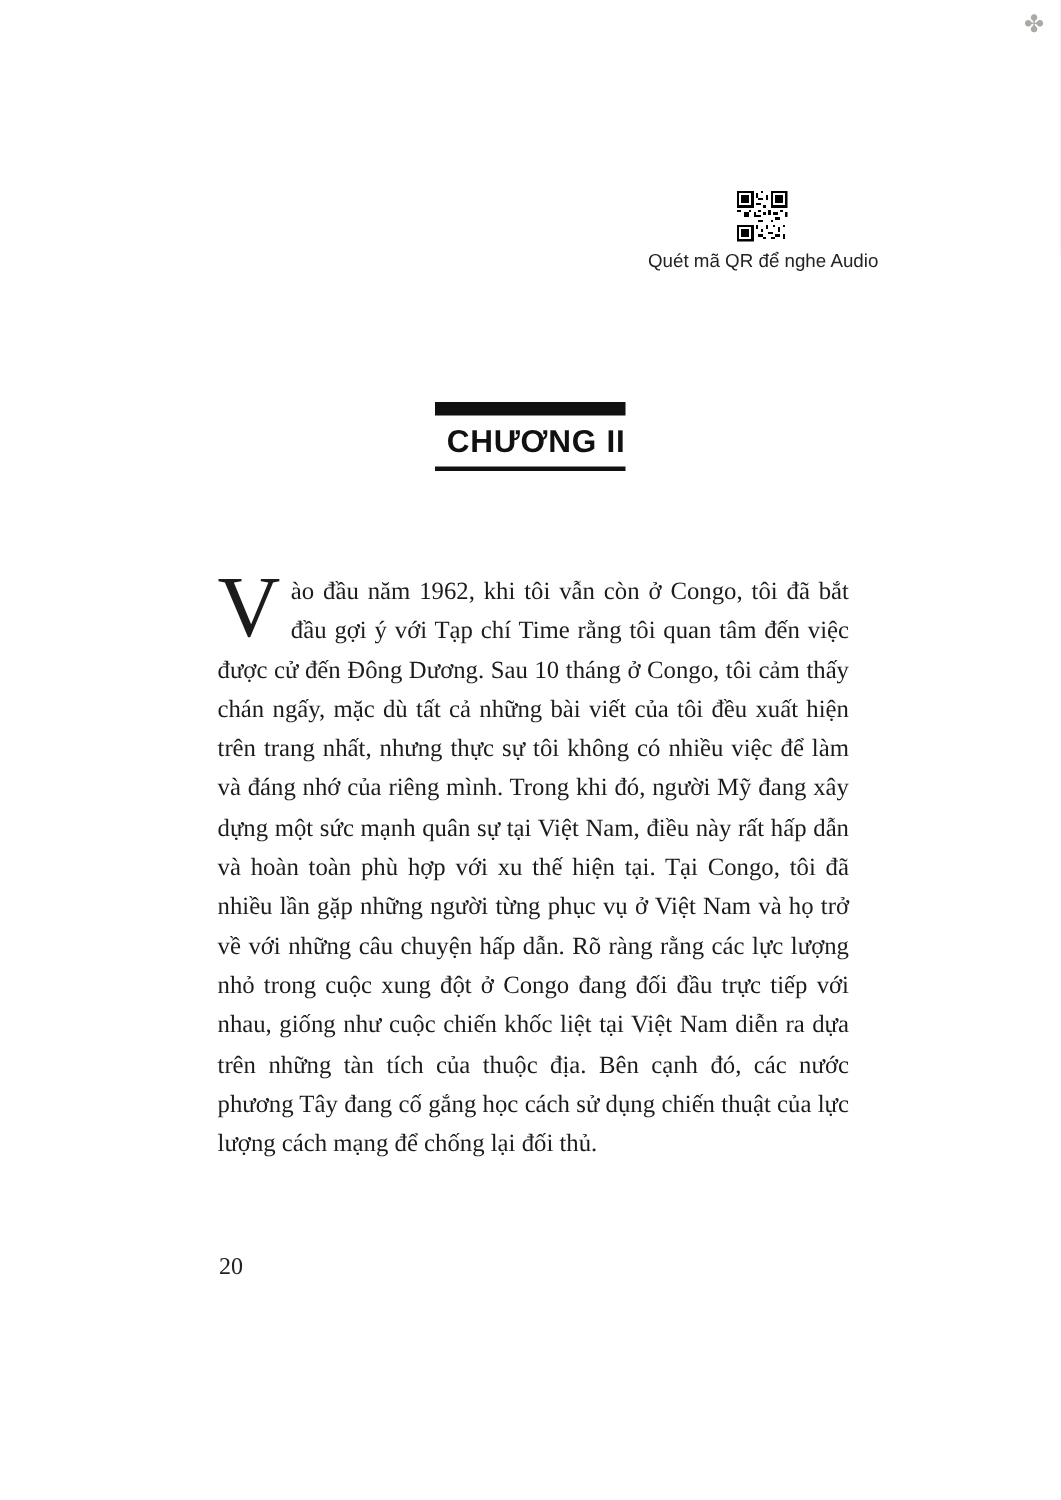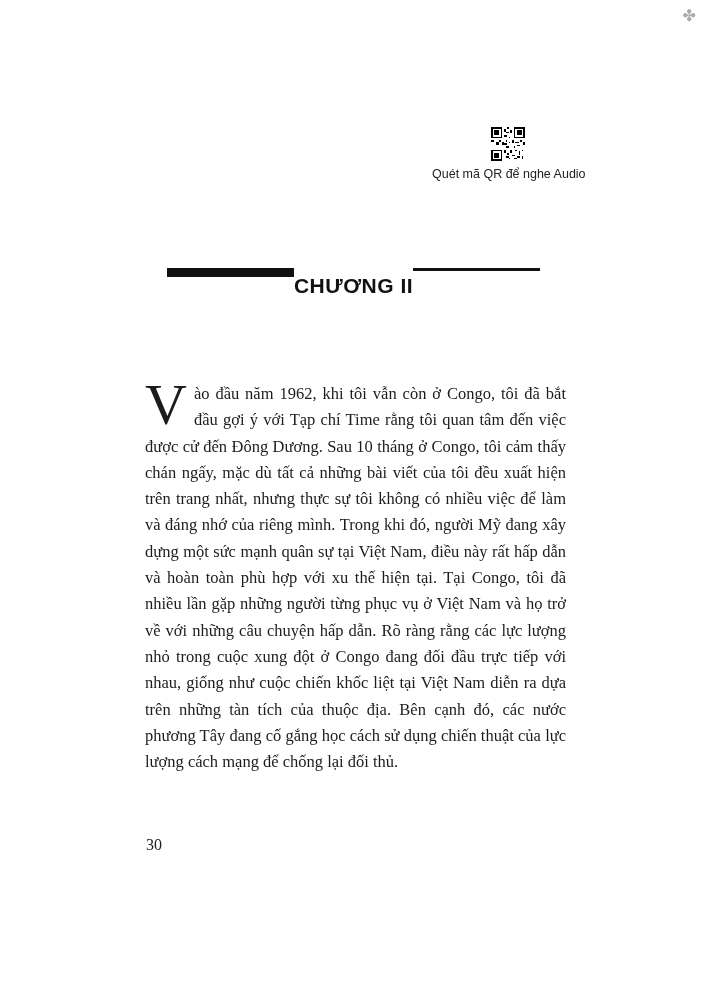--- a/index.html
+++ b/index.html
@@ -24,21 +24,21 @@
   .qr-svg{display:block;margin:0 auto 6px auto;}
   .qr-caption{
     font-family:"Liberation Sans", sans-serif;
     font-size:12.5px;color:#222;
     white-space:nowrap;
   }
   .chapter{
     position:absolute;top:268px;left:0;width:707px;
     display:flex;flex-direction:column;align-items:center;
   }
-  .chapter-inner{display:flex;flex-direction:row;align-items:flex-start;}
+  .chapter-inner{display:flex;flex-direction:column;align-items:flex-end;}
   .rule-top{width:127px;height:9px;background:#111;}
   .chapter-title{
     margin:6px 0 4px 0;
     font-family:"Liberation Sans", sans-serif;
     font-weight:bold;
     font-size:21px;
     letter-spacing:0.5px;
     color:#111;
   }
   .rule-bottom{width:127px;height:3px;background:#111;}
@@ -86,15 +86,15 @@
       <div class="rule-bottom"></div>
     </div>
   </div>
 
   <div class="body-text">
     <p class="para">
       <span class="dropcap">V</span><span>ào đầu năm 1962, khi tôi vẫn còn ở Congo, tôi đã bắt đầu gợi ý với Tạp chí Time rằng tôi quan tâm đến việc được cử đến Đông Dương. Sau 10 tháng ở Congo, tôi cảm thấy chán ngấy, mặc dù tất cả những bài viết của tôi đều xuất hiện trên trang nhất, nhưng thực sự tôi không có nhiều việc để làm và đáng nhớ của riêng mình. Trong khi đó, người Mỹ đang xây dựng một sức mạnh quân sự tại Việt Nam, điều này rất hấp dẫn và hoàn toàn phù hợp với xu thế hiện tại. Tại Congo, tôi đã nhiều lần gặp những người từng phục vụ ở Việt Nam và họ trở về với những câu chuyện hấp dẫn. Rõ ràng rằng các lực lượng nhỏ trong cuộc xung đột ở Congo đang đối đầu trực tiếp với nhau, giống như cuộc chiến khốc liệt tại Việt Nam diễn ra dựa trên những tàn tích của thuộc địa. Bên cạnh đó, các nước phương Tây đang cố gắng học cách sử dụng chiến thuật của lực lượng cách mạng để chống lại đối thủ.</span>
     </p>
   </div>
 
-  <div class="page-number">30</div>
+  <div class="page-number">20</div>
 
 </div>
 
 </body></html>

